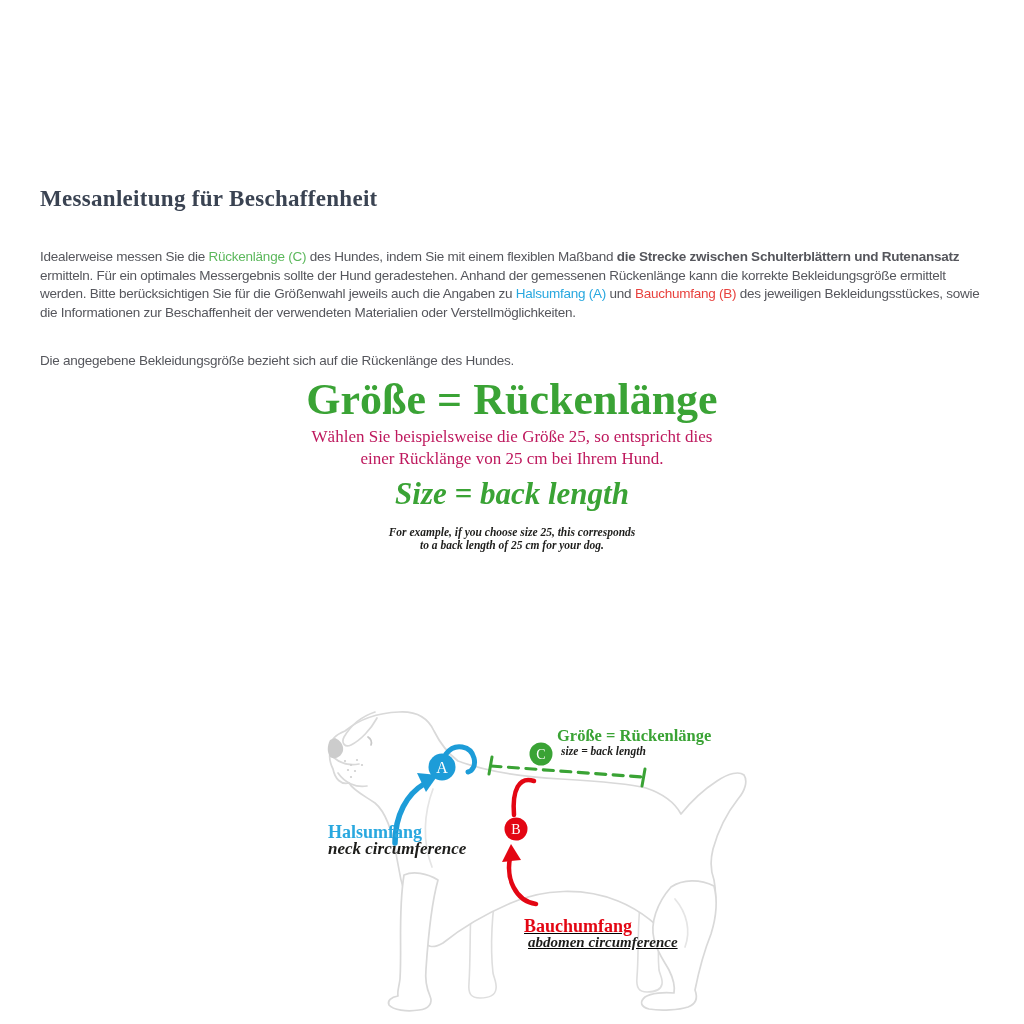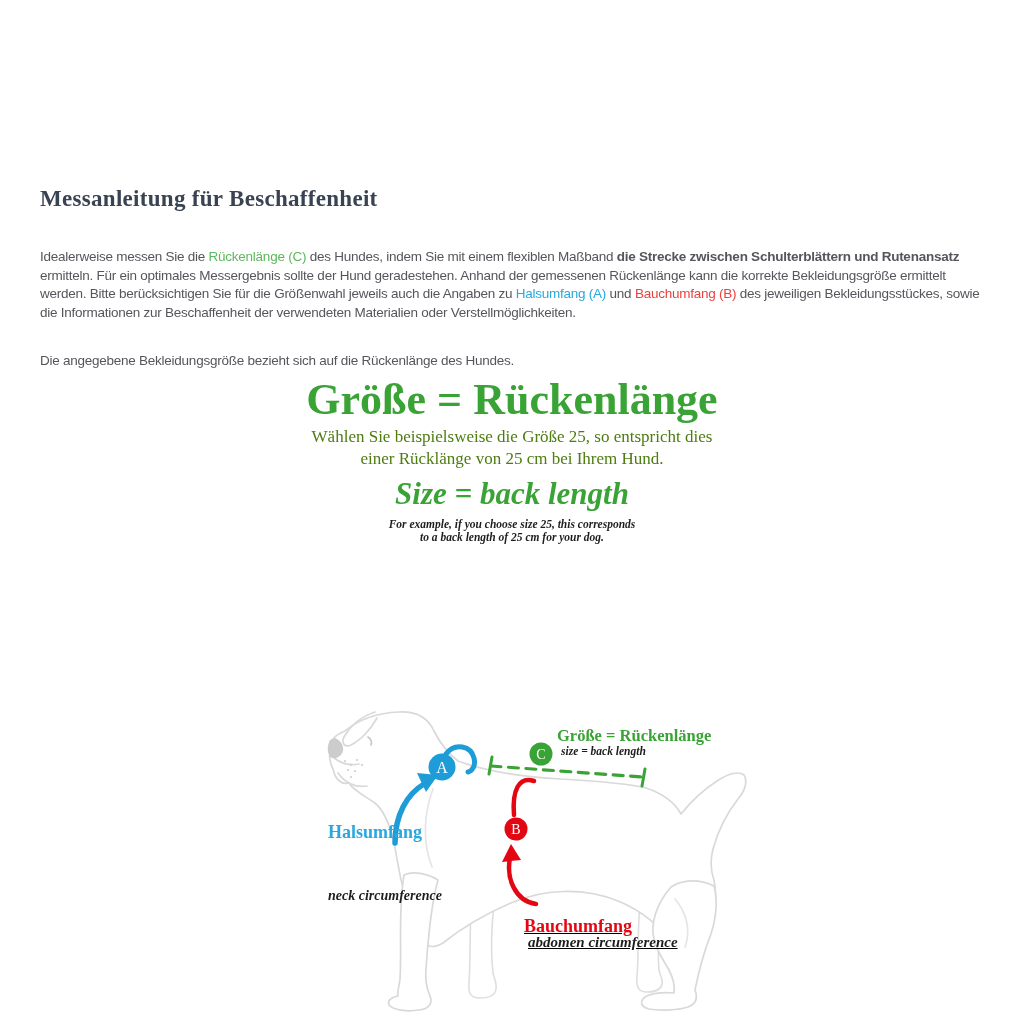--- a/index.html
+++ b/index.html
@@ -39,51 +39,51 @@
     font-size: 44px;
     font-weight: 700;
     color: #3aa335;
     line-height: 46px;
   }
   .example-de {
     margin-top: 3px;
     font-family: "Liberation Serif", serif;
     font-size: 17px;
     line-height: 22px;
-    color: #4d7c0f;
+    color: #be185d;
   }
   .headline-en {
     margin-top: 7px;
     font-family: "Liberation Serif", serif;
     font-style: italic;
     font-weight: 700;
     font-size: 31px;
     line-height: 33px;
     color: #3aa335;
   }
   .example-en {
-    margin-top: 8px;
+    margin-top: 16px;
     font-family: "Liberation Serif", serif;
     font-style: italic;
     font-weight: 700;
     font-size: 11.5px;
     line-height: 13.5px;
     color: #1d1d1b;
   }
 
   .figure { position: absolute; left: 283px; top: 505px; width: 480px; height: 340px; }
   .figure svg { position: absolute; left: 0; top: 0; }
 
   .fig-label { position: absolute; font-family: "Liberation Serif", serif; white-space: nowrap; }
   .fig-title { font-weight: 700; }
   .fig-sub { font-style: italic; font-weight: 700; color: #1d1d1b; }
 
   .label-neck  { left: 45px;  top: 132px; }
   .label-neck .fig-title { font-size: 18px; color: #29a8df; line-height: 19px; }
-  .label-neck .fig-sub   { font-size: 14px; line-height: 13px; margin-top: 47px; }
+  .label-neck .fig-sub   { font-size: 17px; line-height: 13px; }
 
   .label-back  { left: 274px; top: 36px; }
   .label-back .fig-title { font-size: 16.5px; color: #3aa335; line-height: 18px; }
   .label-back .fig-sub   { font-size: 11.5px; line-height: 12px; margin-left: 4px; }
 
   .label-belly { left: 241px; top: 226px; text-decoration: underline; }
   .label-belly .fig-title { font-size: 18px; color: #e30613; line-height: 19px; }
   .label-belly .fig-sub   { font-size: 15px; line-height: 13px; margin-left: 4px; }
 
   .badge-letter { font-family: "Liberation Serif", serif; fill: #ffffff; }

